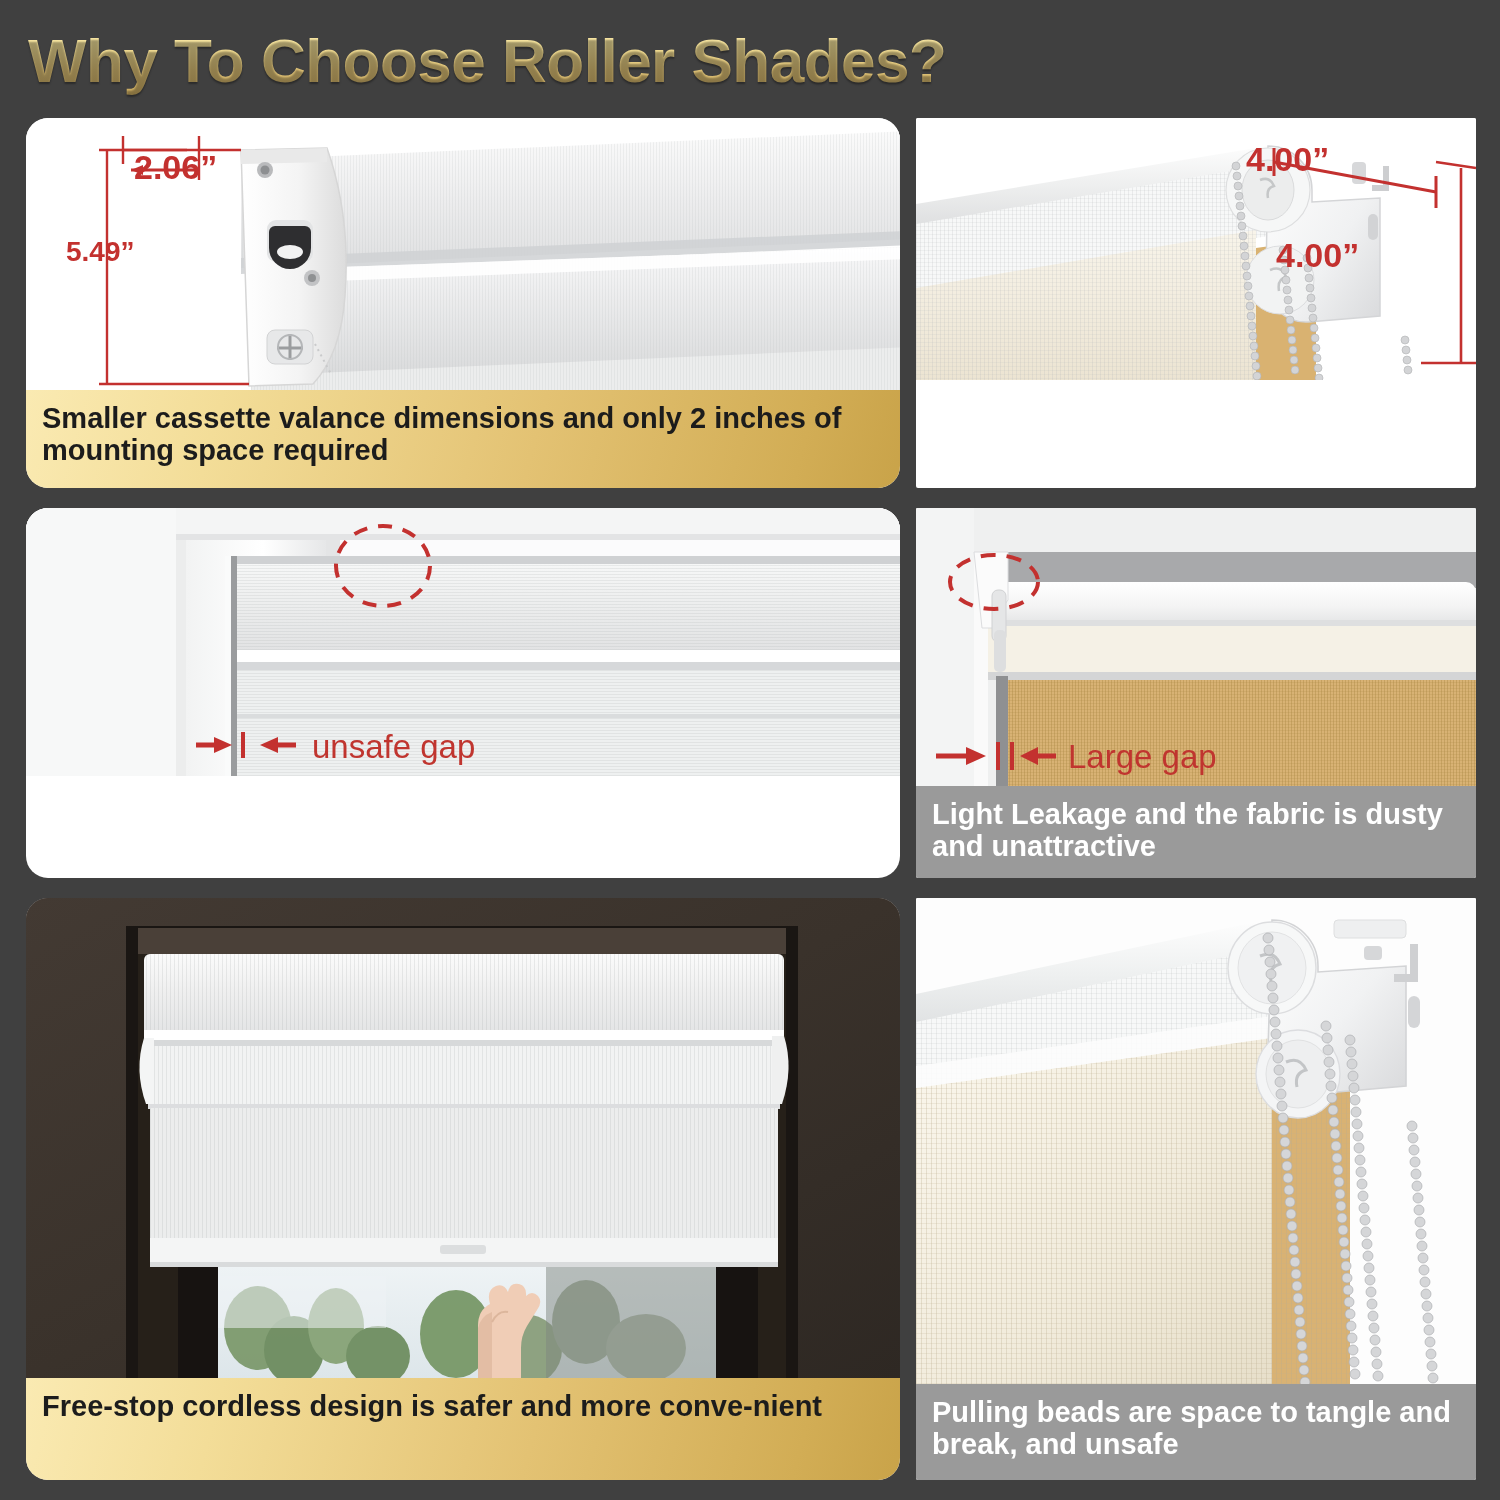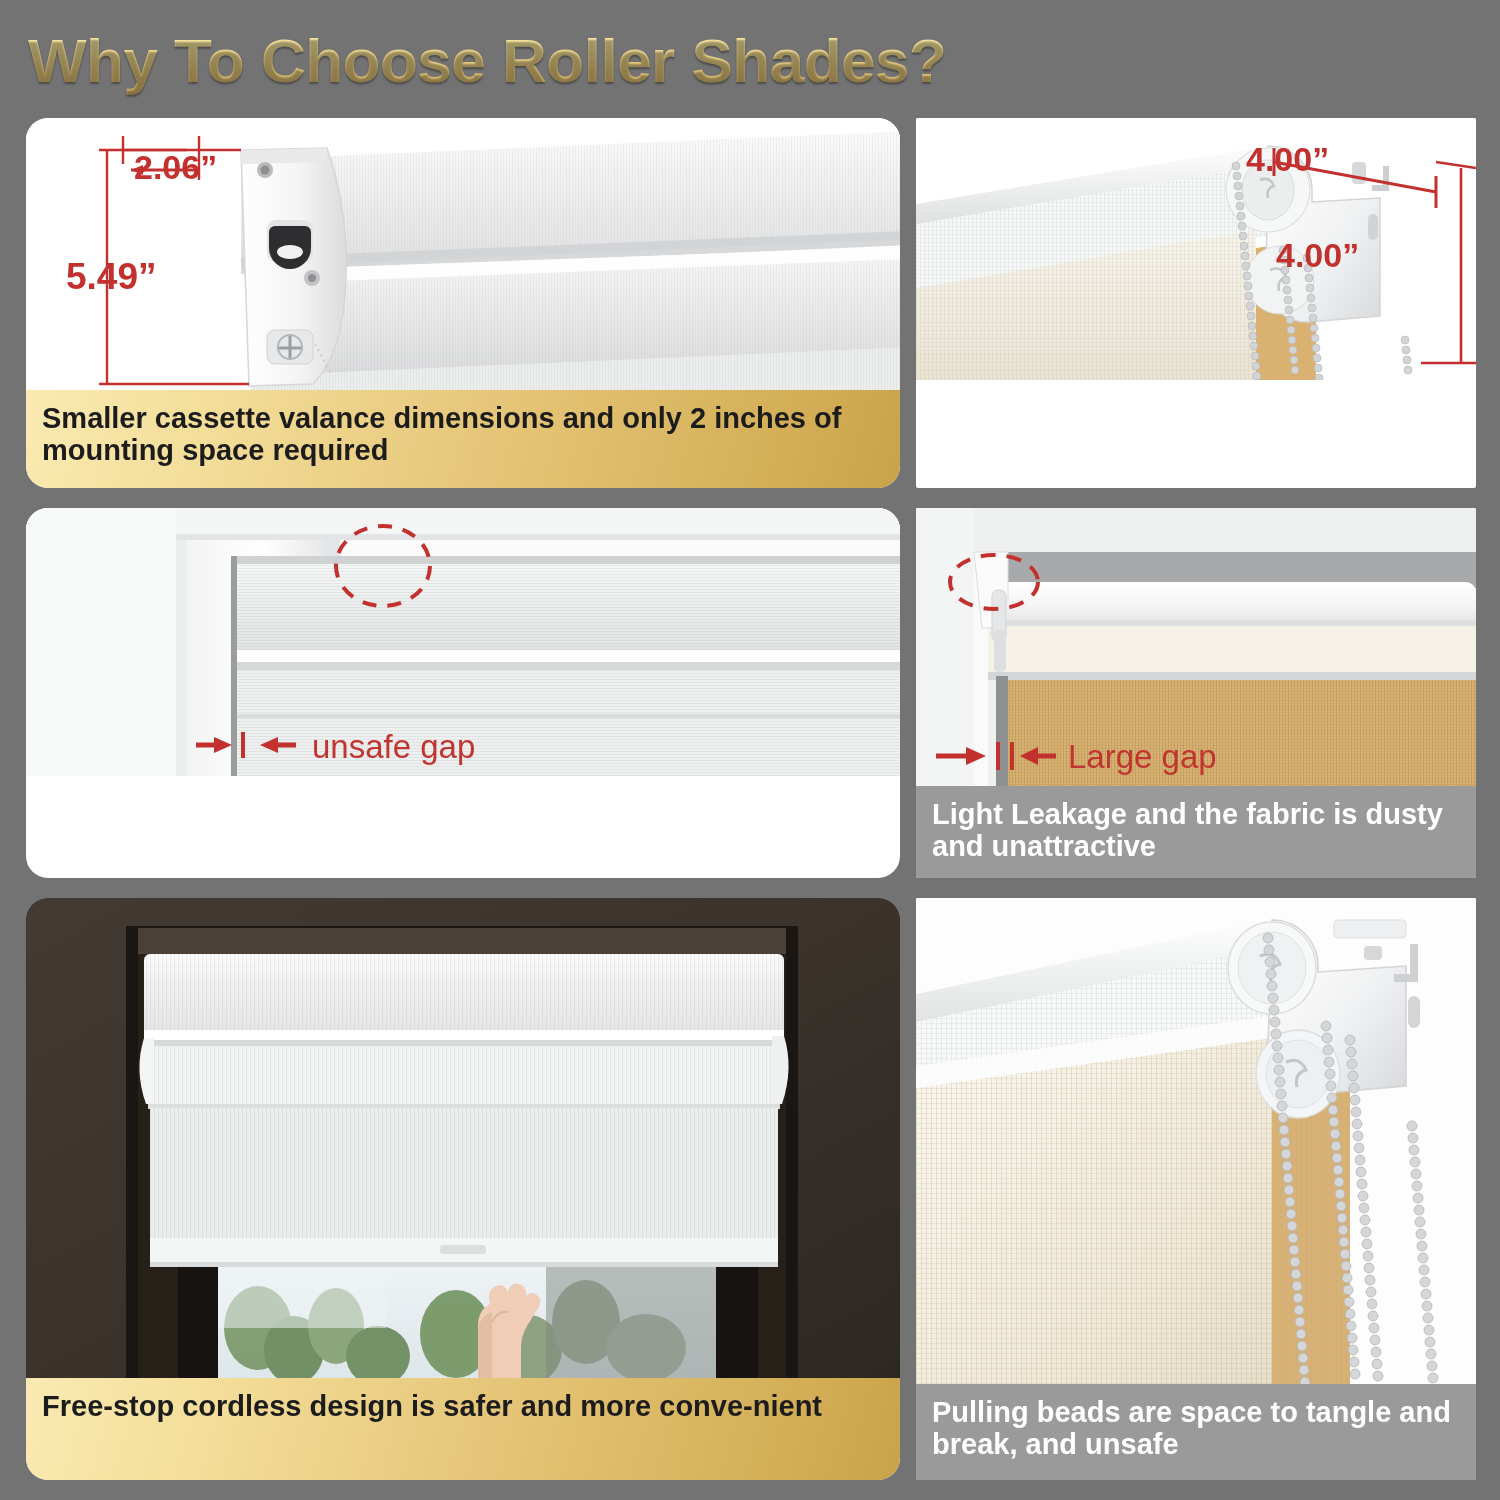--- a/index.html
+++ b/index.html
@@ -12,21 +12,21 @@
 
   body {
     background: #2b2b2b;
     font-family: "Liberation Sans", sans-serif;
   }
 
   .page {
     position: relative;
     width: 1500px;
     height: 1500px;
-    background: #737373;
+    background: #404040;
   }
 
   
   .title {
     position: absolute;
     left: 28px;
     top: 22px;
     width: 1200px;
     height: 78px;
     font-size: 62px;
@@ -173,21 +173,21 @@
           <line x1="48" y1="32" x2="48" y2="266" stroke="#c3312f" stroke-width="2.4"></line>
 
           <line x1="64" y1="18" x2="64" y2="46" stroke="#c3312f" stroke-width="2.4"></line>
           <line x1="64" y1="32" x2="128" y2="32" stroke="#c3312f" stroke-width="2.4"></line>
           <line x1="72" y1="52" x2="140" y2="52" stroke="#c3312f" stroke-width="3"></line>
           <polygon points="72,52 84,47 84,57" fill="#c3312f"></polygon>
           <line x1="140" y1="18" x2="140" y2="62" stroke="#c3312f" stroke-width="2.4"></line>
         </svg>
 
         <span class="dim-label" style="left:108px; top:30px; font-size:34px;">2.06”</span>
-        <span class="dim-label" style="left:40px; top:118px; font-size:37px;margin-top:20px;">5.49”</span>
+        <span class="dim-label" style="left:40px; top:118px; font-size:28px;">5.49”</span>
       </div>
       <div class="caption gold" style="height:98px;">Smaller cassette valance dimensions and only 2 inches of mounting space required</div>
     </div>
 
     <div class="panel right row1">
       <div class="photo" style="height:262px;background:#ffffff;">
         <svg width="560" height="262" viewBox="0 0 560 262">
           <defs>
             <linearGradient id="tube1" x1="0" y1="0" x2="0" y2="1">
               <stop offset="0" stop-color="#fdfdfd"></stop>

